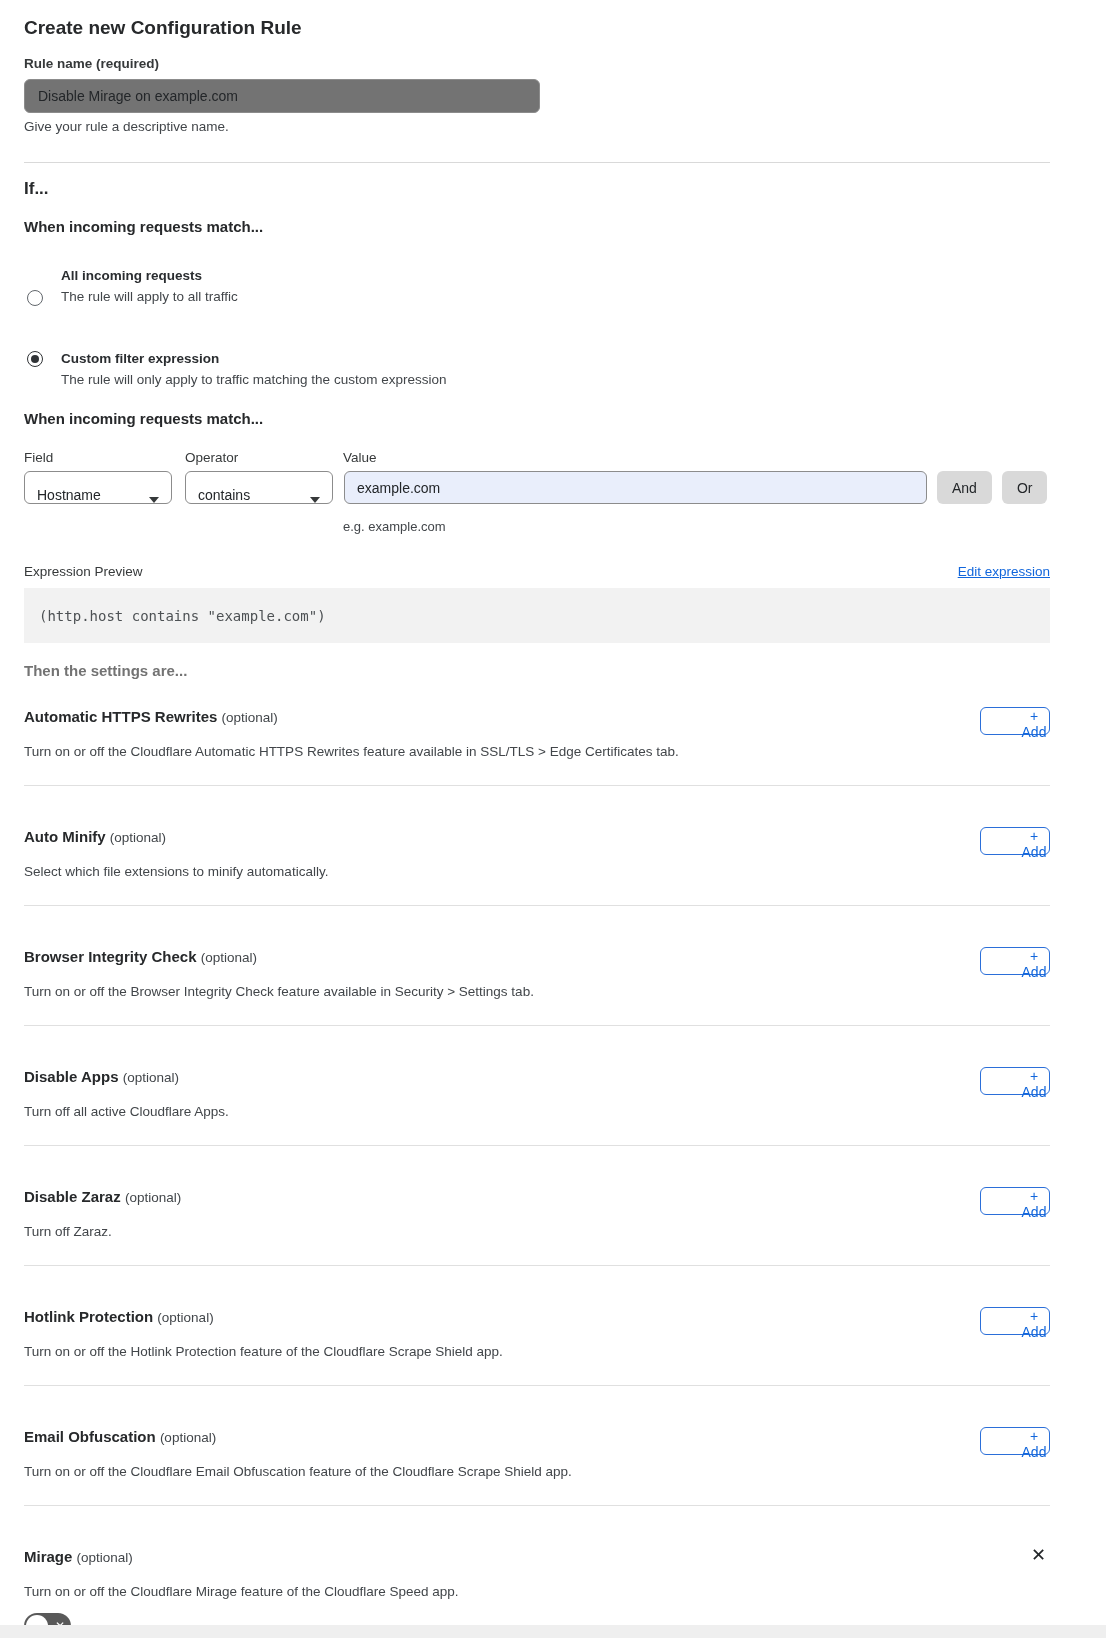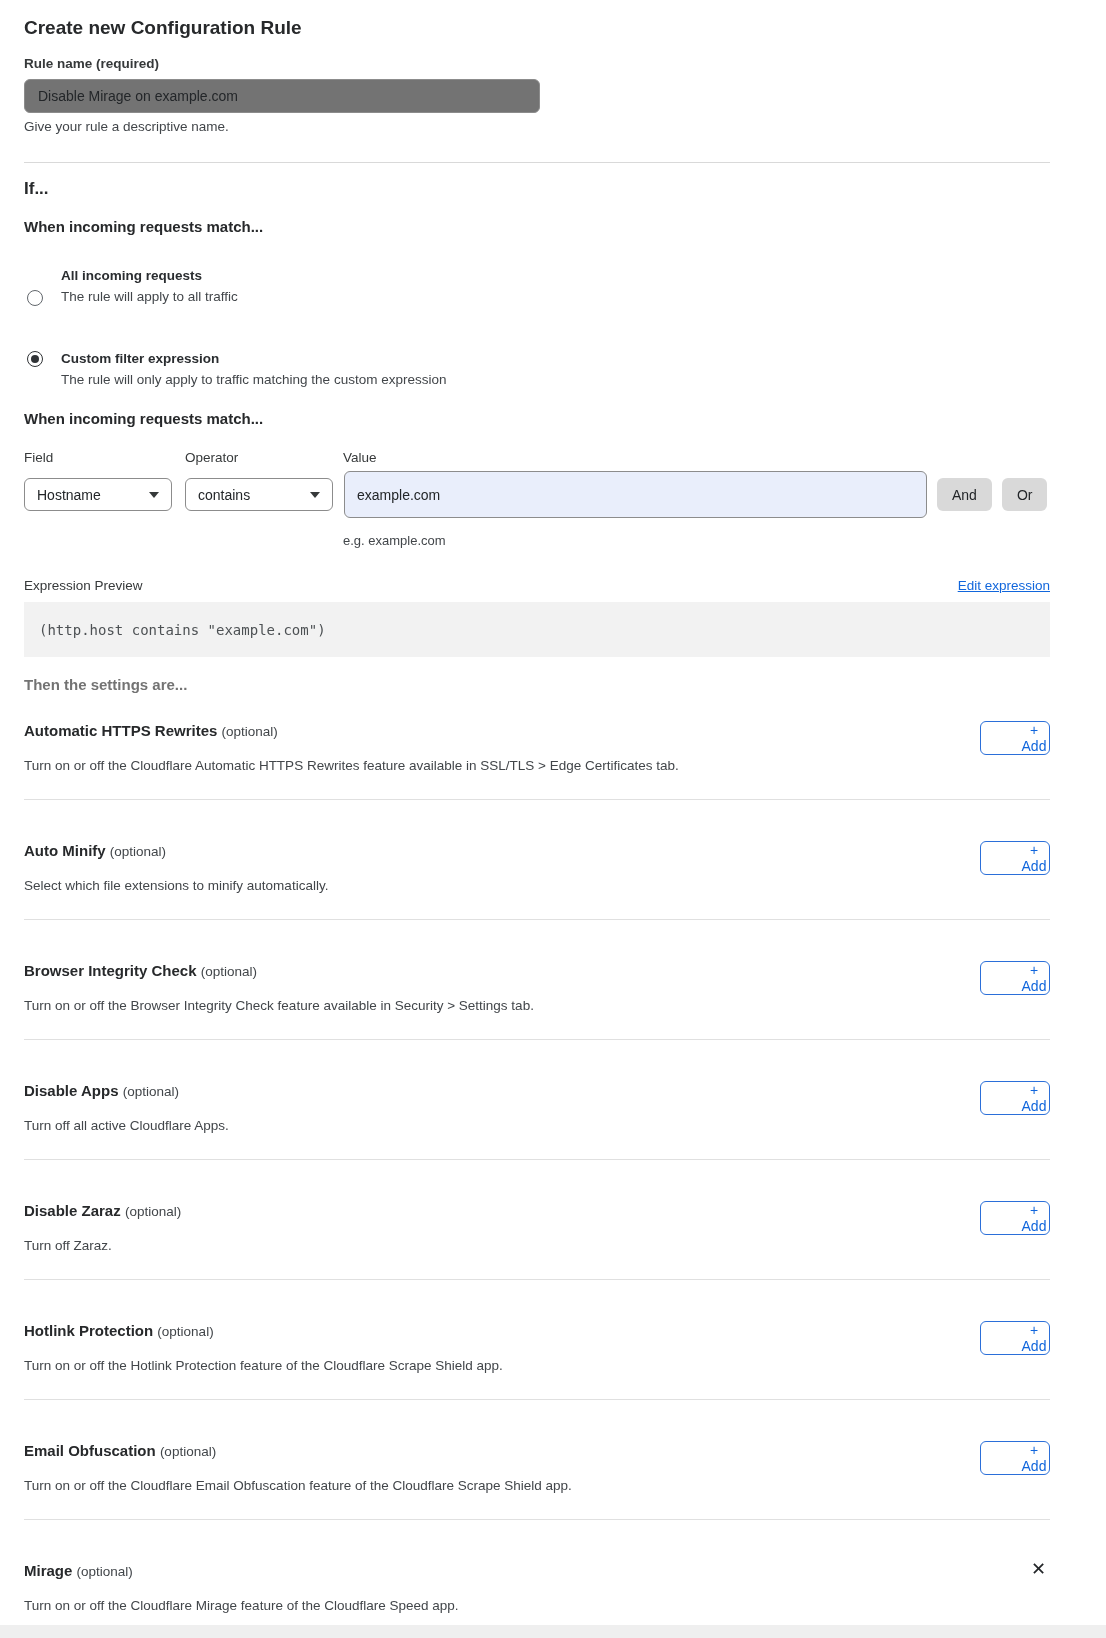--- a/index.html
+++ b/index.html
@@ -122,35 +122,35 @@
   .builder-row {
     margin-top: 4px;
     display: flex;
     align-items: center;
   }
   .select-box {
     width: 148px; height: 33px;
     border: 1px solid #8c8c8c;
     border-radius: 6px;
     background: #ffffff;
-    display: flex; align-items: center; justify-content: space-between;
+    display: flex; align-items: flex-end; justify-content: space-between;
     padding: 0 12px;
     font-size: 14px; color: #232629;
     cursor: pointer;
   }
   .select-box + .select-box { margin-left: 13px; }
   .caret {
     width: 0; height: 0;
     border-left: 5px solid transparent;
     border-right: 5px solid transparent;
     border-top: 6px solid #36393a;
   }
   .value-input {
     margin-left: 11px;
-    width: 583px; height: 47px;
+    width: 583px; height: 33px;
     padding: 0 12px;
     font-family: "Liberation Sans", sans-serif;
     font-size: 14px; color: #232629;
     border: 1px solid #8c8c8c;
     border-radius: 6px;
     background: #e9eefb;
     outline: none;
   }
   .andor-btn {
     height: 33px;
@@ -217,21 +217,21 @@
   .s-name { font-weight: bold; }
   .s-opt { font-weight: normal; color: #42464a; font-size: 13.5px; }
   .s-desc {
     margin-top: 15px;
     font-size: 13.5px; line-height: 18px;
     color: #42464a;
   }
   .add-btn {
     position: absolute;
     right: 0; top: 41px;
-    width: 70px; height: 34px;
+    width: 70px; height: 28px;
     background: #ffffff;
     border: 1px solid #2b6fd9;
     border-radius: 6px;
     font-family: "Liberation Sans", sans-serif;
     font-size: 14px;
     color: #1166dc;
     cursor: pointer;
     padding-left: 38px;
   }
   .setting.first .add-btn { top: 26px; }

